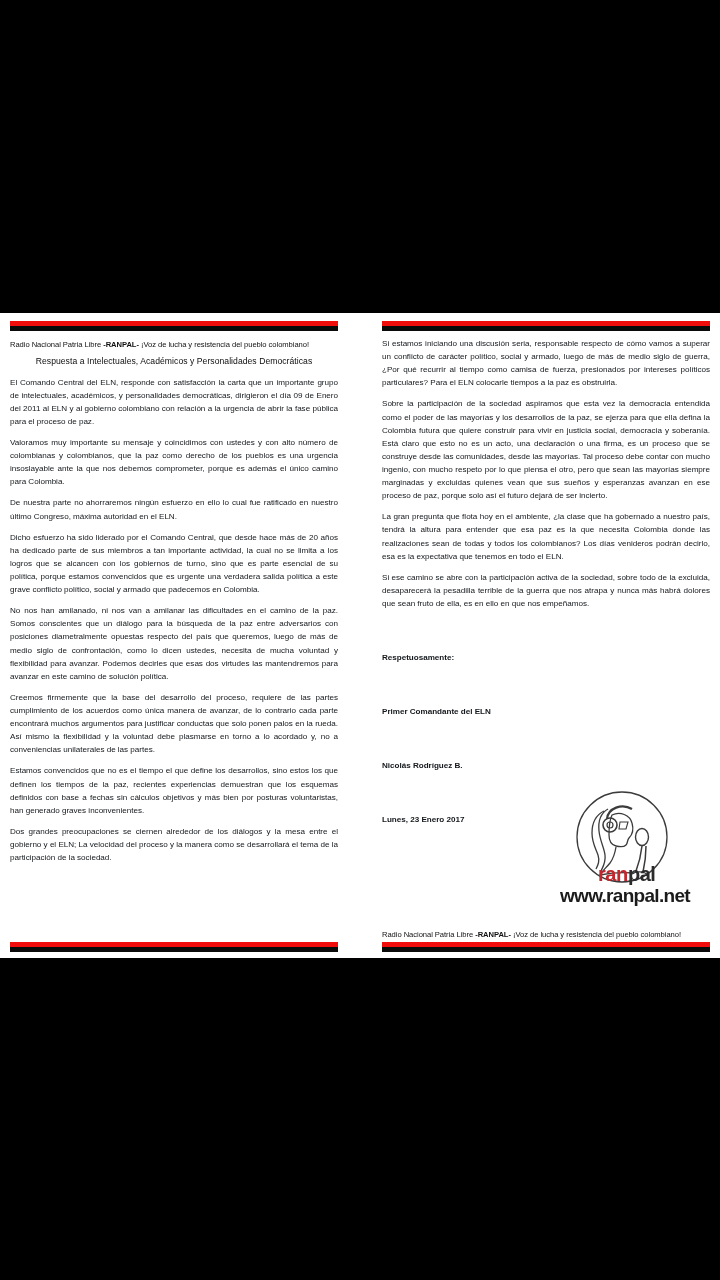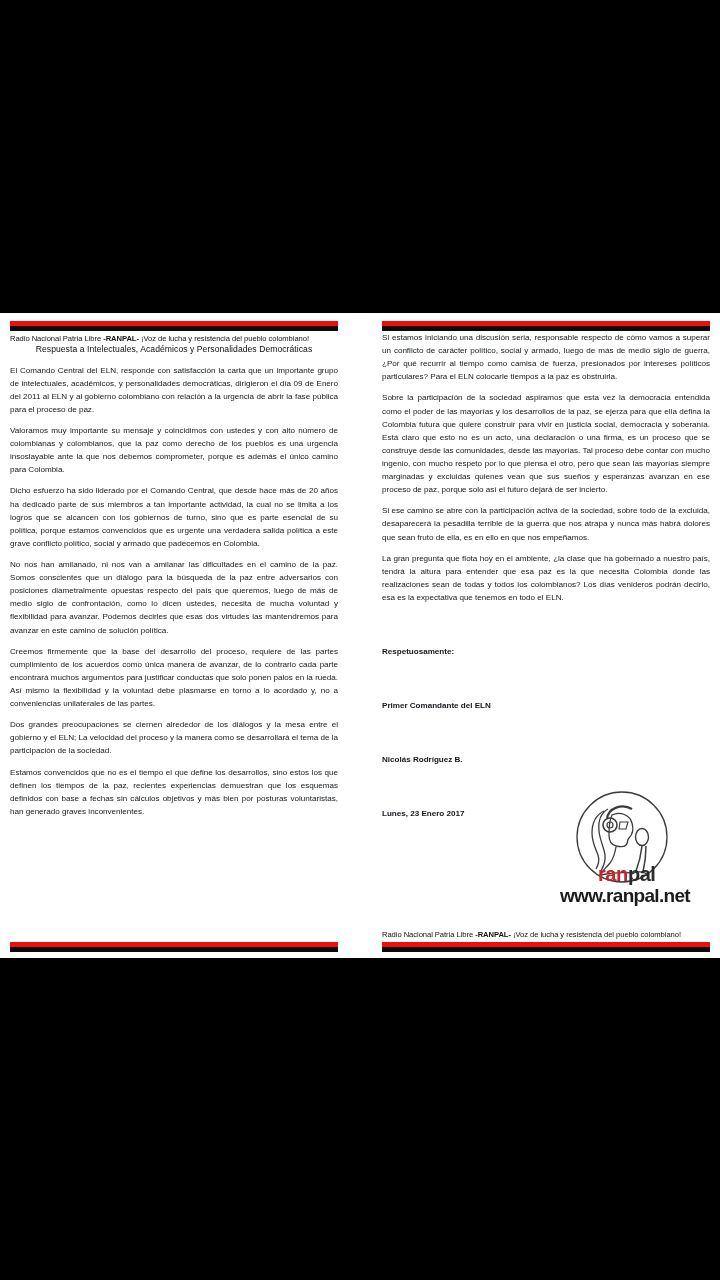--- a/index.html
+++ b/index.html
@@ -42,20 +42,21 @@
     align-items: stretch;
   }
 
   .page {
     position: relative;
     height: 645px;
     background: #ffffff;
     display: flex;
     flex-direction: column;
     padding: 8px 10px 0 10px;
+    gap: 6px;
   }
   .page.left  { width: 348px; }
   .page-gap   { width: 24px; background: #ffffff; }
   .page.right { width: 348px; }
 
   
   .rule {
     width: 100%;
     flex: 0 0 auto;
   }
@@ -153,25 +154,26 @@
         <div class="black"></div>
       </div>
 
       <div class="strap"><span>Radio Nacional Patria Libre </span><b>-RANPAL-</b><span> ¡Voz de lucha y resistencia del pueblo colombiano!</span></div>
 
       <div class="body-area">
         <h1 class="doc-title">Respuesta a Intelectuales, Académicos y Personalidades Democráticas</h1>
 
         <p class="para">El Comando Central del ELN, responde con satisfacción la carta que un importante grupo de intelectuales, académicos, y personalidades democráticas, dirigieron el día 09 de Enero del 2011 al ELN y al gobierno colombiano con relación a la urgencia de abrir la fase pública para el proceso de paz.</p>
         <p class="para">Valoramos muy importante su mensaje y coincidimos con ustedes y con alto número de colombianas y colombianos, que la paz como derecho de los pueblos es una urgencia insoslayable ante la que nos debemos comprometer, porque es además el único camino para Colombia.</p>
+        <p class="para">De nuestra parte no ahorraremos ningún esfuerzo en ello lo cual fue ratificado en nuestro último Congreso, máxima autoridad en el ELN.</p>
         <p class="para">Dicho esfuerzo ha sido liderado por el Comando Central, que desde hace más de 20 años ha dedicado parte de sus miembros a tan importante actividad, la cual no se limita a los logros que se alcancen con los gobiernos de turno, sino que es parte esencial de su política, porque estamos convencidos que es urgente una verdadera salida política a este grave conflicto político, social y armado que padecemos en Colombia.</p>
         <p class="para">No nos han amilanado, ni nos van a amilanar las dificultades en el camino de la paz. Somos conscientes que un diálogo para la búsqueda de la paz entre adversarios con posiciones diametralmente opuestas respecto del país que queremos, luego de más de medio siglo de confrontación, como lo dicen ustedes, necesita de mucha voluntad y flexibilidad para avanzar. Podemos decirles que esas dos virtudes las mantendremos para avanzar en este camino de solución política.</p>
         <p class="para">Creemos firmemente que la base del desarrollo del proceso, requiere de las partes cumplimiento de los acuerdos como única manera de avanzar, de lo contrario cada parte encontrará muchos argumentos para justificar conductas que solo ponen palos en la rueda. Así mismo la flexibilidad y la voluntad debe plasmarse en torno a lo acordado y, no a conveniencias unilaterales de las partes.</p>
+        <p class="para">Estamos convencidos que no es el tiempo el que define los desarrollos, sino estos los que definen los tiempos de la paz, recientes experiencias demuestran que los esquemas definidos con base a fechas sin cálculos objetivos y más bien por posturas voluntaristas, han generado graves inconvenientes.</p>
         <p class="para">Dos grandes preocupaciones se ciernen alrededor de los diálogos y la mesa entre el gobierno y el ELN; La velocidad del proceso y la manera como se desarrollará el tema de la participación de la sociedad.</p>
-        <p class="para">Estamos convencidos que no es el tiempo el que define los desarrollos, sino estos los que definen los tiempos de la paz, recientes experiencias demuestran que los esquemas definidos con base a fechas sin cálculos objetivos y más bien por posturas voluntaristas, han generado graves inconvenientes.</p>
       </div>
 
       <div class="filler"></div>
 
       <div class="footer-block">
         <div class="rule">
           <div class="red"></div>
           <div class="black"></div>
         </div>
       </div>
@@ -182,22 +184,22 @@
     <div class="page right">
 
       <div class="rule">
         <div class="red"></div>
         <div class="black"></div>
       </div>
 
       <div class="body-area">
         <p class="para">Si estamos iniciando una discusión seria, responsable respecto de cómo vamos a superar un conflicto de carácter político, social y armado, luego de más de medio siglo de guerra, ¿Por qué recurrir al tiempo como camisa de fuerza, presionados por intereses políticos particulares? Para el ELN colocarle tiempos a la paz es obstruirla.</p>
         <p class="para">Sobre la participación de la sociedad aspiramos que esta vez la democracia entendida como el poder de las mayorías y los desarrollos de la paz, se ejerza para que ella defina la Colombia futura que quiere construir para vivir en justicia social, democracia y soberanía. Está claro que esto no es un acto, una declaración o una firma, es un proceso que se construye desde las comunidades, desde las mayorías. Tal proceso debe contar con mucho ingenio, con mucho respeto por lo que piensa el otro, pero que sean las mayorías siempre marginadas y excluidas quienes vean que sus sueños y esperanzas avanzan en ese proceso de paz, porque solo así el futuro dejará de ser incierto.</p>
+        <p class="para">La gran pregunta que flota hoy en el ambiente, ¿la clase que ha gobernado a nuestro país, tendrá la altura para entender que esa paz es la que necesita Colombia donde las realizaciones sean de todas y todos los colombianos? Los días venideros podrán decirlo, esa es la expectativa que tenemos en todo el ELN.</p>
         <p class="para">Si ese camino se abre con la participación activa de la sociedad, sobre todo de la excluida, desaparecerá la pesadilla terrible de la guerra que nos atrapa y nunca más habrá dolores que sean fruto de ella, es en ello en que nos empeñamos.</p>
-        <p class="para">La gran pregunta que flota hoy en el ambiente, ¿la clase que ha gobernado a nuestro país, tendrá la altura para entender que esa paz es la que necesita Colombia donde las realizaciones sean de todas y todos los colombianos? Los días venideros podrán decirlo, esa es la expectativa que tenemos en todo el ELN.</p>
 
         <p class="sig-line">Respetuosamente:</p>
         <p class="sig-line">Primer Comandante del ELN</p>
         <p class="sig-line">Nicolás Rodríguez B.</p>
         <p class="sig-line">Lunes, 23 Enero 2017</p>
       </div>
 
       <div class="filler"></div>
 
       <div class="footer-block">

